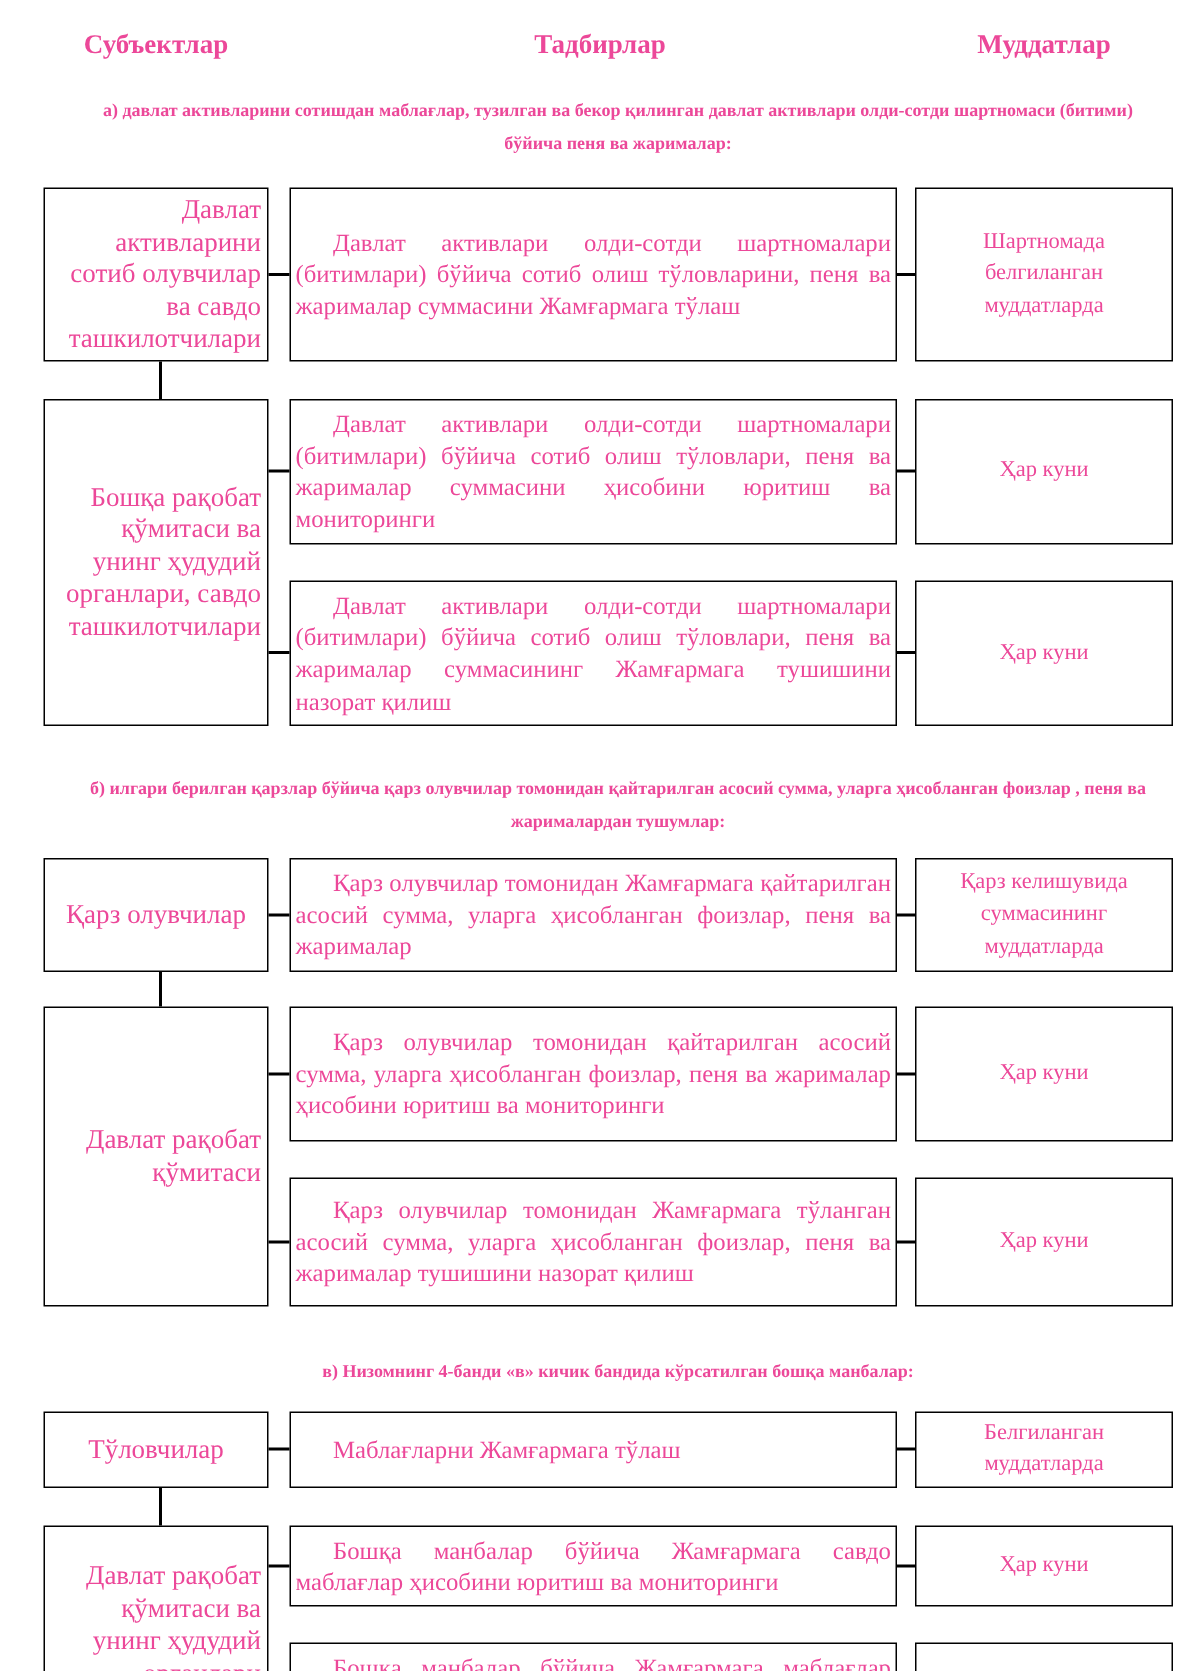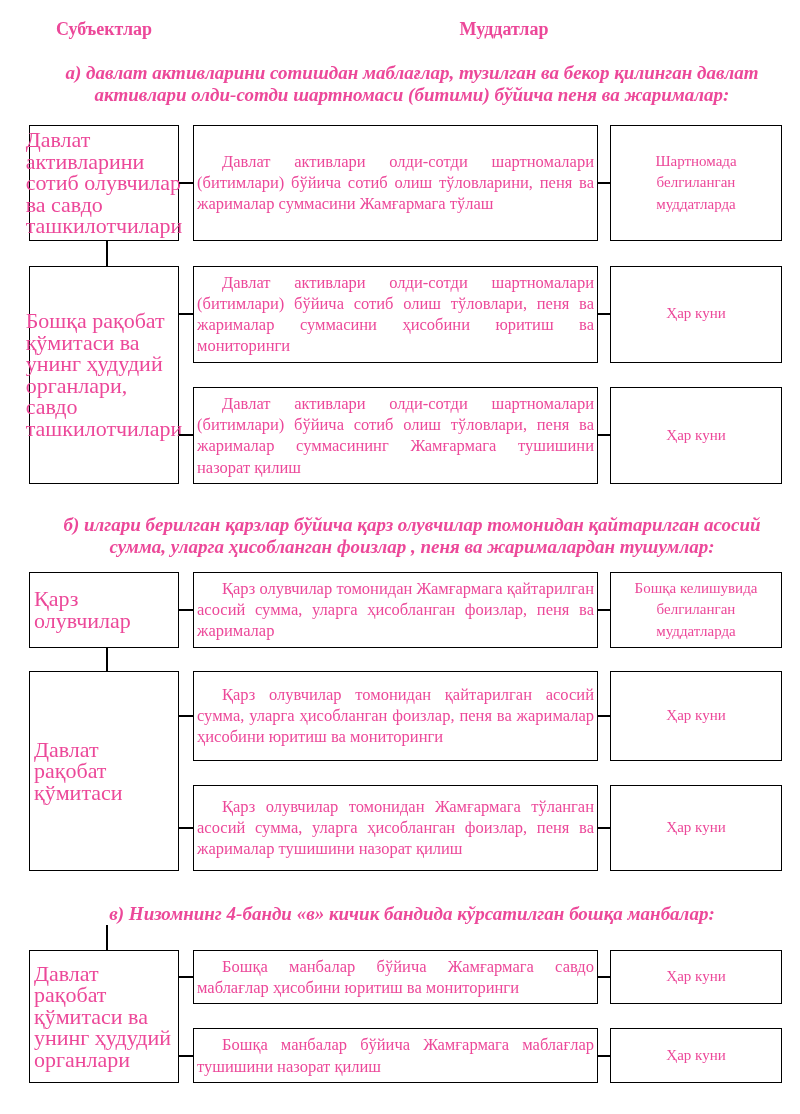--- a/index.html
+++ b/index.html
@@ -21,23 +21,22 @@
     font-weight: bold;
     text-align: center;
     line-height: 22px;
   }
   .col-h.c1 { width: 208px; }
   .col-h.c2 { width: 384px; }
   .col-h.c3 { flex: 1; }
 
   
   .sec-heading {
-    font-size: 19px;
+    font-size: 12px;
     font-weight: bold;
-    font-style: italic;
     text-align: center;
     line-height: 22px;
     margin-left: 48px;
     margin-right: 24px;
   }
   .sec-heading.ha { margin-top: 22px; }
   .sec-heading.hb { margin-top: 30px; }
   .sec-heading.hv { margin-top: 32px; }
 
   
@@ -50,22 +49,22 @@
   .group.ga1 { margin-top: 19px; }
   .group.gb1 { margin-top: 14px; }
   .group.gv1 { margin-top: 16px; }
 
   .subject-box {
     width: 150px;
     border: 1.5px solid #000;
     display: flex;
     align-items: center;
     justify-content: center;
-    text-align: left;
-    font-size: 22px;
+    text-align: right;
+    font-size: 18px;
     line-height: 21.5px;
     padding: 3px 4px;
     flex-shrink: 0;
   }
   .rows {
     flex: 1;
     display: flex;
     flex-direction: column;
     gap: 24px;
   }
@@ -121,20 +120,21 @@
   .vconn.v25 { height: 25px; }
   .vconn.v23 { height: 23px; }
 </style>
 </head>
 <body>
 
 <div class="page">
 
   <div class="col-headers">
     <div class="col-h c1">Субъектлар</div>
+    <div class="col-h c2">Тадбирлар</div>
     <div class="col-h c3">Муддатлар</div>
   </div>
 
   <div class="sec-heading ha">а) давлат активларини сотишдан маблағлар, тузилган ва бекор қилинган давлат активлари олди-сотди шартномаси (битими) бўйича пеня ва жарималар:</div>
 
   <div class="group ga1">
     <div class="subject-box">Давлат активларини сотиб олувчилар ва савдо ташкилотчилари</div>
     <div class="rows">
       <div class="row r107">
         <div class="hline l1"></div>
@@ -175,21 +175,21 @@
 
   <div class="group gb1">
     <div class="subject-box">Қарз олувчилар</div>
     <div class="rows">
       <div class="row r67">
         <div class="hline l1"></div>
         <div class="activity-box">
             <span>Қарз олувчилар томонидан Жамғармага қайтарилган асосий сумма, уларга ҳисобланган фоизлар, пеня ва жарималар</span>
           </div>
         <div class="hline l2"></div>
-        <div class="deadline-box">Бошқа келишувида белгиланган муддатларда</div>
+        <div class="deadline-box">Қарз келишувида суммасининг муддатларда</div>
       </div>
     </div>
   </div>
 
   <div class="vconn v23"></div>
 
   <div class="group">
     <div class="subject-box">Давлат рақобат қўмитаси</div>
     <div class="rows">
       <div class="row r90">
@@ -206,20 +206,33 @@
             <span>Қарз олувчилар томонидан Жамғармага тўланган асосий сумма, уларга ҳисобланган фоизлар, пеня ва жарималар тушишини назорат қилиш</span>
           </div>
         <div class="hline l2"></div>
         <div class="deadline-box">Ҳар куни</div>
       </div>
     </div>
   </div>
 
   <div class="sec-heading hv">в) Низомнинг 4-банди «в» кичик бандида кўрсатилган бошқа манбалар:</div>
 
+  <div class="group gv1">
+    <div class="subject-box">Тўловчилар</div>
+    <div class="rows">
+      <div class="row r43">
+        <div class="hline l1"></div>
+        <div class="activity-box">
+            <span>Маблағларни Жамғармага тўлаш</span>
+          </div>
+        <div class="hline l2"></div>
+        <div class="deadline-box">Белгиланган муддатларда</div>
+      </div>
+    </div>
+  </div>
 
   <div class="vconn v25"></div>
 
   <div class="group">
     <div class="subject-box">Давлат рақобат қўмитаси ва унинг ҳудудий органлари</div>
     <div class="rows">
       <div class="row r42">
         <div class="hline l1"></div>
         <div class="activity-box">
             <span>Бошқа манбалар бўйича Жамғармага савдо маблағлар ҳисобини юритиш ва мониторинги</span>

